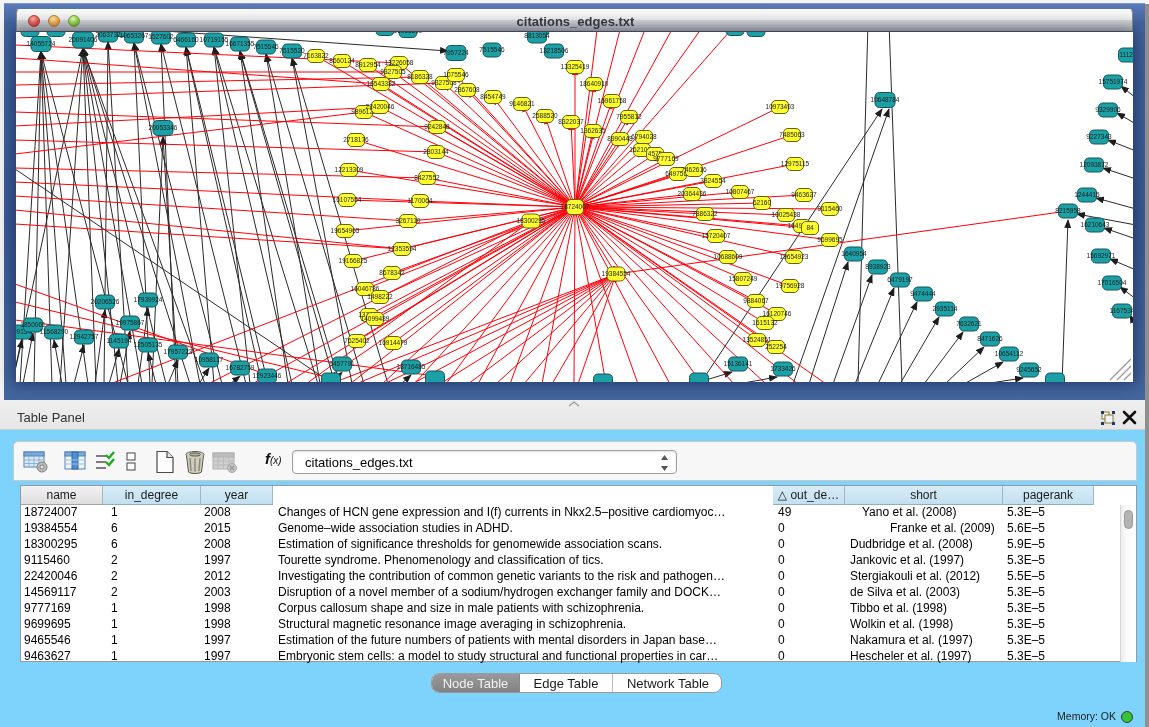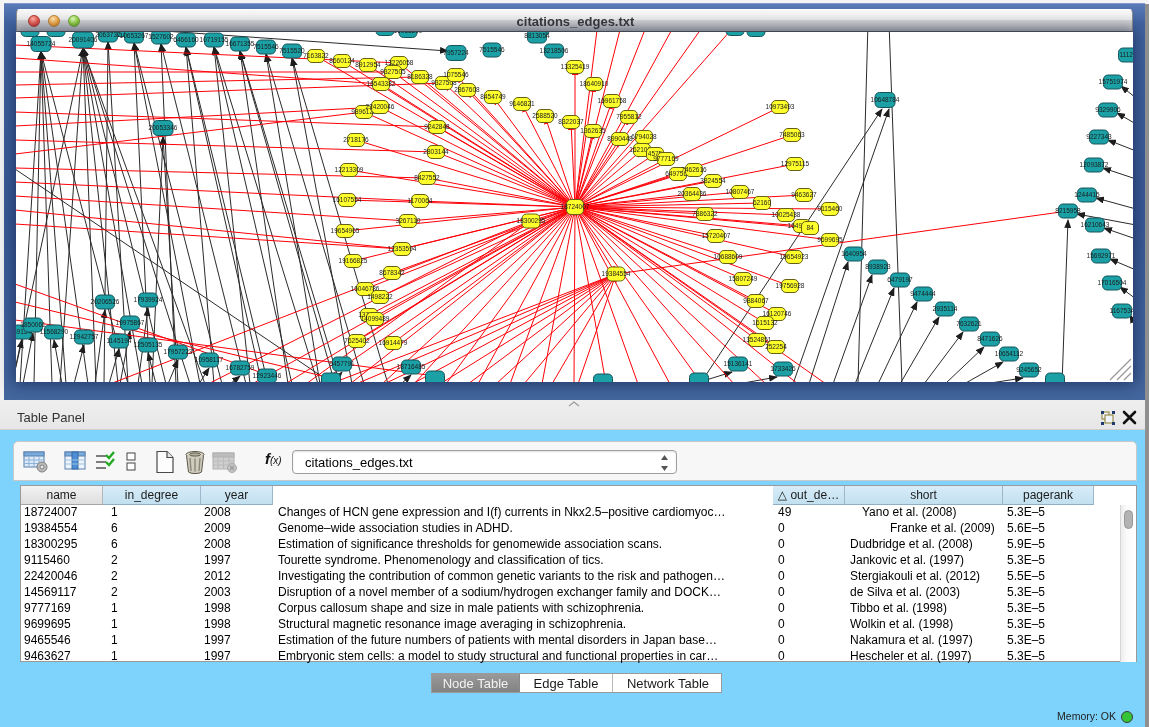--- a/index.html
+++ b/index.html
@@ -35,21 +35,21 @@
   border-right:1px solid #9cb8ca; border-bottom:1px solid #8fb0c4; font-size:12px;
   color:#1c1c1c; text-align:center; line-height:19px; }
 .trow { position:absolute; left:0; width:1100px; height:16px; font-size:12px; color:#000;
   line-height:16px; }
 .trow span { white-space:nowrap; }
 #vscroll { position:absolute; left:1099px; top:19px; width:16px; height:157px;
   background:linear-gradient(90deg,#ededed,#fbfbfb 40%,#ffffff); border-left:1px solid #d6d6d6; }
 #vthumb { position:absolute; left:3px; top:5px; width:9px; height:19px; background:#b3b3b3;
   border-radius:5px; border:1px solid #989898; }
 #tabs { position:absolute; left:431px; top:273px; width:291px; height:20px;
-  border:1px solid #9a9a9a; border-radius:0; background:#ffffff; overflow:hidden;
+  border:1px solid #9a9a9a; border-radius:8px; background:#ffffff; overflow:hidden;
   font-size:13px; text-align:center;padding-left:12px; }
 .seg { position:absolute; top:0; height:20px; line-height:19px; color:#1a1a1a; }
 #seg1 { left:0; width:88px; background:linear-gradient(180deg,#9a9a9a,#7f7f7f); color:#f2f2f2;
   border-right:1px solid #888; }
 #seg2 { left:88px; width:93px; border-right:1px solid #bbb; }
 #seg3 { left:181px; width:110px; }
 #memory { position:absolute; right:33px; top:310px; font-size:10.5px; color:#222; }
 #memdot { position:absolute; right:16px; top:311px; width:12px; height:12px; border-radius:50%;
   background:#35c435; border:1px solid #3c3c3c; }
 #rightedge { position:absolute; right:0; top:4px; width:4px; height:723px; background:#8f8f8f; }
@@ -651,21 +651,21 @@
           <span style="position:absolute;left:90px;">1</span>
           <span style="position:absolute;left:183px;">2008</span>
           <span style="position:absolute;left:257px;">Changes of HCN gene expression and I(f) currents in Nkx2.5–positive cardiomyoc…</span>
           <span style="position:absolute;left:757px;">49</span>
           <span style="position:absolute;left:829px;margin-left:12px;">Yano et al. (2008)</span>
           <span style="position:absolute;left:986px;">5.3E–5</span>
         </div>
 <div class="trow" style="top:34px;">
           <span style="position:absolute;left:3px;">19384554</span>
           <span style="position:absolute;left:90px;">6</span>
-          <span style="position:absolute;left:183px;">2009</span>
+          <span style="position:absolute;left:183px;">2015</span>
           <span style="position:absolute;left:257px;">Genome–wide association studies in ADHD.</span>
           <span style="position:absolute;left:757px;">0</span>
           <span style="position:absolute;left:829px;margin-left:40px;">Franke et al. (2009)</span>
           <span style="position:absolute;left:986px;">5.6E–5</span>
         </div>
 <div class="trow" style="top:50px;">
           <span style="position:absolute;left:3px;">18300295</span>
           <span style="position:absolute;left:90px;">6</span>
           <span style="position:absolute;left:183px;">2008</span>
           <span style="position:absolute;left:257px;">Estimation of significance thresholds for genomewide association scans.</span>

